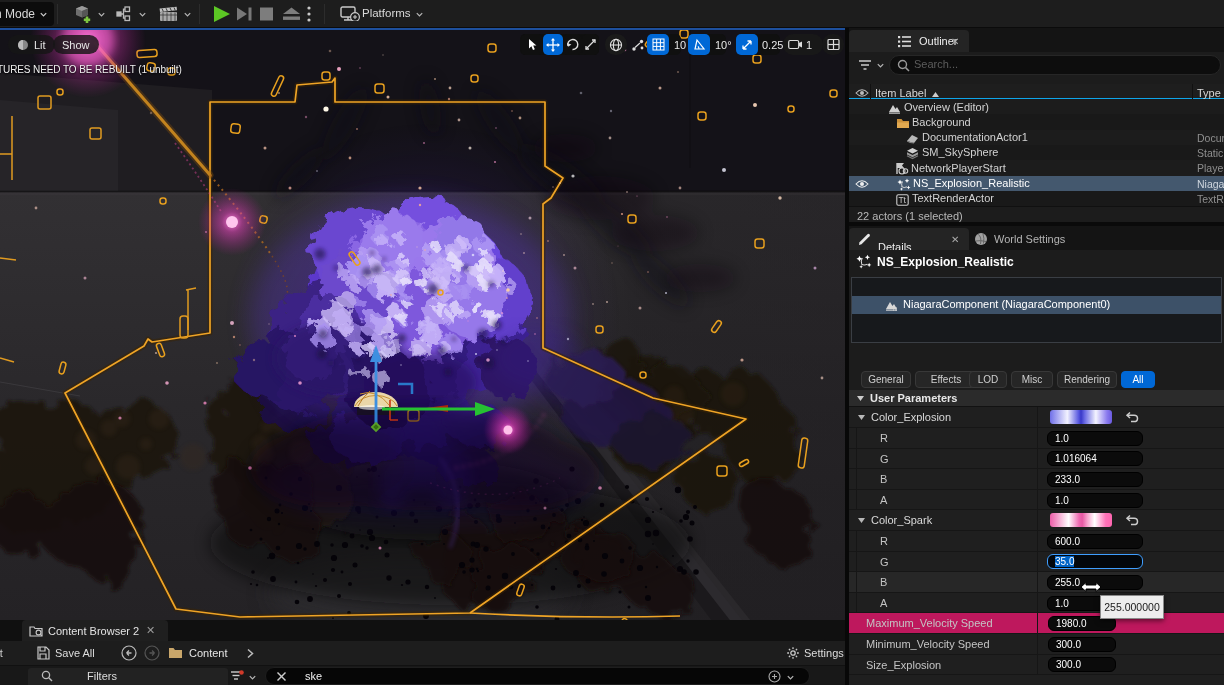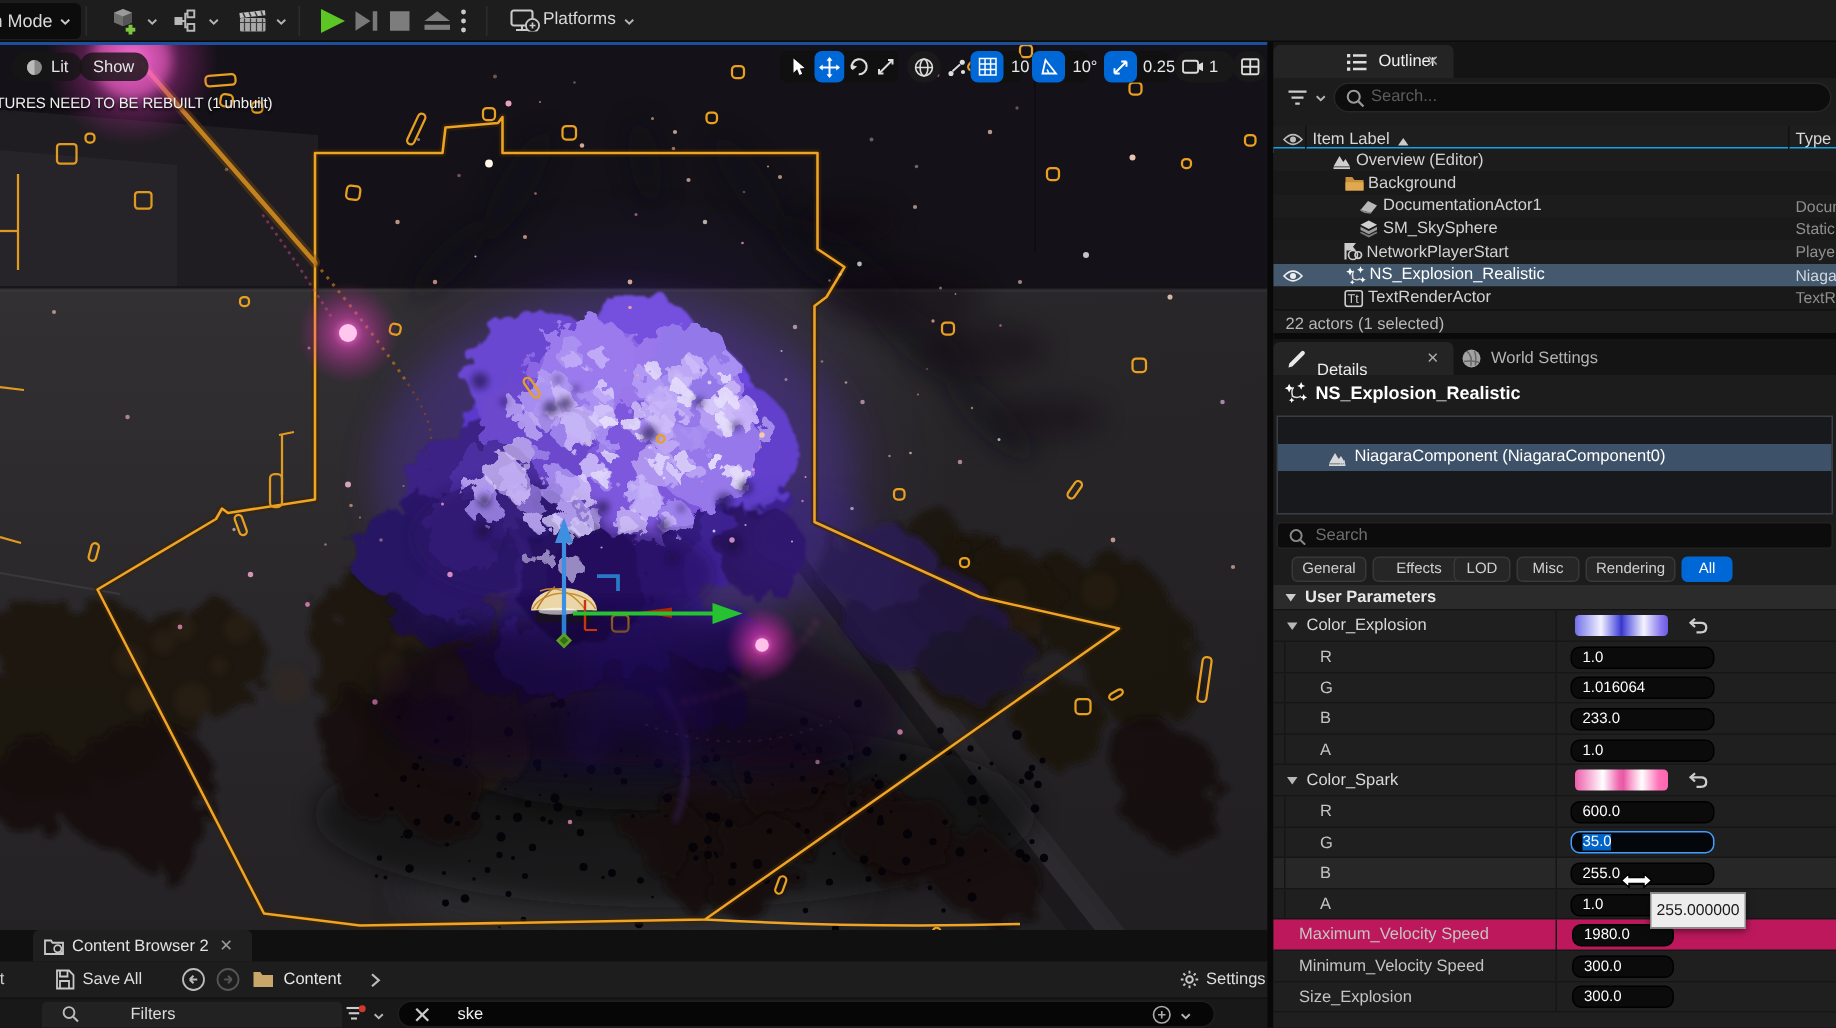--- a/index.html
+++ b/index.html
@@ -1228,27 +1228,20 @@
  <div class="abs" style="left:0;top:18px;width:369px;height:18px;background:#3d5168;">
   <svg class="abs" style="left:33px;top:3px;" width="14" height="12" viewBox="0 0 14 12">
           <path d="M1 10 L5 3 L7.5 7 L9 5 L12 10 Z" fill="#d8d8d8"></path>
           <rect x="1" y="10.5" width="11" height="1.2" fill="#d8d8d8"></rect>
           <text x="8" y="11.5" font-size="5.5" fill="#d8d8d8">N</text>
         </svg>
   <span class="abs" style="left:51px;top:2px;color:#fff;font-size:11px;">NiagaraComponent (NiagaraComponent0)</span>
  </div>
 </div>
 <div class="abs" style="left:0;top:318px;width:375px;height:30px;background:#1c1c1c;"></div>
-<div class="abs" style="left:2px;top:320px;width:371px;height:18px;background:#0c0c0c;border-radius:3px;border:1px solid #222;">
- <svg class="abs" style="left:7px;top:3px;" width="12" height="12" viewBox="0 0 13 13">
-        <circle cx="5.5" cy="5.5" r="4" fill="none" stroke="#888" stroke-width="1.4"></circle>
-        <line x1="8.6" y1="8.6" x2="12" y2="12" stroke="#888" stroke-width="1.5"></line>
-      </svg>
- <span class="abs" style="left:25px;top:2px;color:#6e6e6e;font-size:11px;">Search</span>
-</div>
 <div class="abs" style="left:0;top:342px;width:375px;height:20px;background:#1c1c1c;">
  <span class="cat abs" style="left:12px;width:50px;top:1px;">General</span>
  <span class="cat abs" style="left:66px;width:62px;top:1px;">Effects</span>
  <span class="cat abs" style="left:120px;width:38px;top:1px;">LOD</span>
  <span class="cat abs" style="left:162px;width:42px;top:1px;">Misc</span>
  <span class="cat abs" style="left:208px;width:60px;top:1px;">Rendering</span>
  <span class="cat abs" style="left:272px;width:34px;top:1px;background:#0068d6;border-color:#0068d6;color:#fff;">All</span>
 </div>
 <div class="abs" style="left:0;top:362px;width:375px;height:17px;background:#2b2b2b;border-bottom:1px solid #121212;">
  <svg class="abs" style="left:7px;top:5px;" width="9" height="7" viewBox="0 0 9 7">

